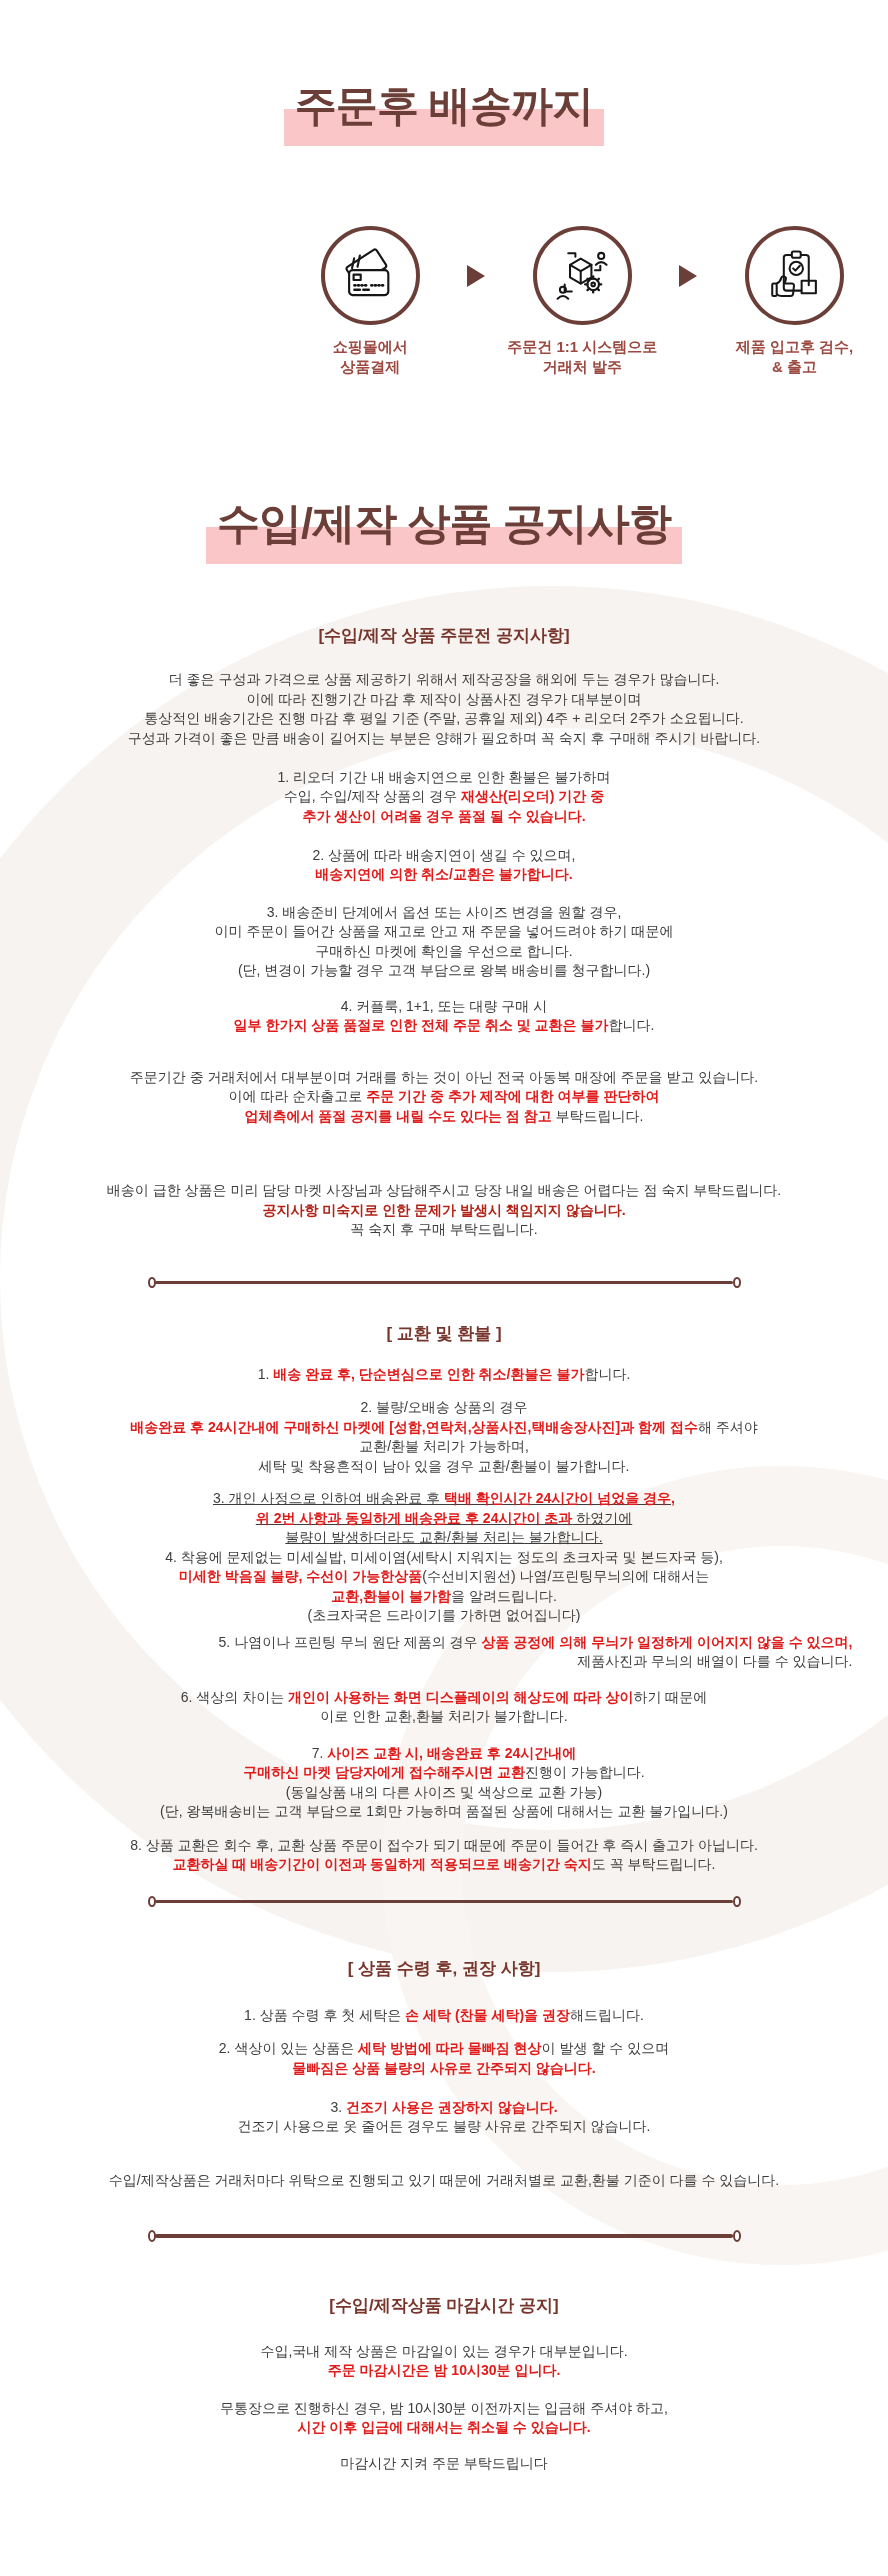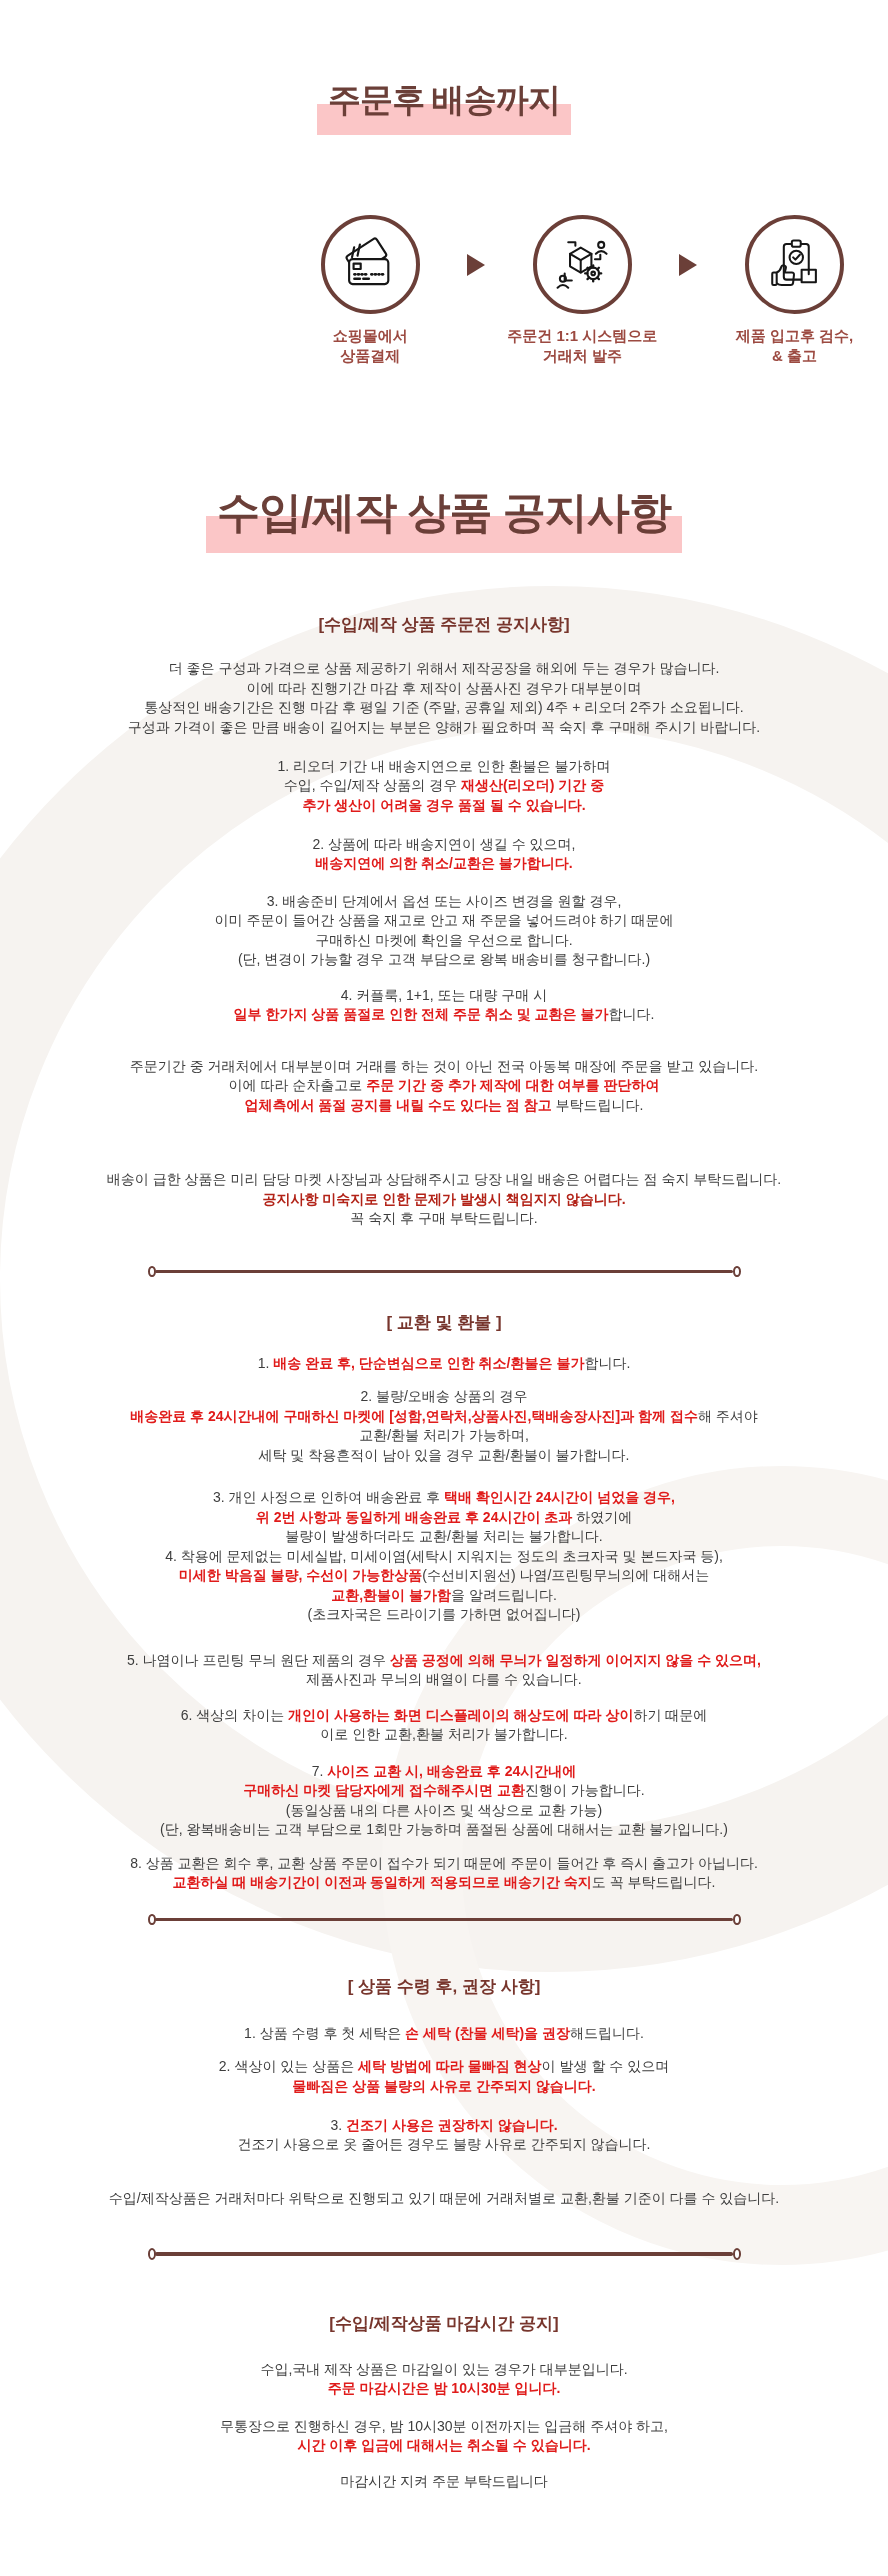--- a/index.html
+++ b/index.html
@@ -14,21 +14,21 @@
   .wm.one { width:1386px; height:1386px; left:-142px; top:586px; }
   .wm.two { width:799px; height:799px; left:382px; top:1466px; border-width:80px; border-color:#f8f5f2; }
   .content { position:relative; z-index:1; }
 
   
   .big-title { text-align:center; font-weight:800; color:#6b3f38; letter-spacing:-0.9px; }
   .big-title .hl {
     display:inline-block; padding:0 10.7px 11.5px;
     background:linear-gradient(180deg, rgba(0,0,0,0) 46%, #fbc6c7 46%);
   }
-  .title-1 { padding-top:78px; font-size:33px;font-family:Liberation Serif, serif; }
+  .title-1 { padding-top:78px; font-size:42px; }
   .title-2 { margin-top:117px; font-size:43px; }
 
   
   .steps { display:flex; justify-content:flex-end; align-items:flex-start; margin-top:80px; }
   .step { width:187px; text-align:center; }
   .step-circle {
     width:99px; height:99px; margin:0 auto; border:4.4px solid #6b3f38;
     border-radius:50%; display:flex; align-items:center; justify-content:center;
     background:#fff;
   }
@@ -202,32 +202,32 @@
         <div class="sec-header" style="margin-top: 34px;">[ 교환 및 환불 ]</div>
         <div class="block" style="margin-top: 19.5px;">
           <div class="line"><span>1. </span><span class="red">배송 완료 후, 단순변심으로 인한 취소/환불은 불가</span><span>합니다.</span></div>
         </div>
         <div class="block" style="margin-top: 14px;">
           <div class="line"><span>2. 불량/오배송 상품의 경우</span></div>
           <div class="line"><span class="red">배송완료 후 24시간내에 구매하신 마켓에 [성함,연락처,상품사진,택배송장사진]과 함께 접수</span><span>해 주셔야</span></div>
           <div class="line"><span>교환/환불 처리가 가능하며,</span></div>
           <div class="line"><span>세탁 및 착용흔적이 남아 있을 경우 교환/환불이 불가합니다.</span></div>
         </div>
-        <div class="block" style="margin-top: 23px;">
+        <div class="block" style="margin-top: 13px; text-decoration: underline;">
           <div class="line"><span>3. 개인 사정으로 인하여 배송완료 후 </span><span class="red">택배 확인시간 24시간이 넘었을 경우,</span></div>
           <div class="line"><span class="red">위 2번 사항과 동일하게 배송완료 후 24시간이 초과</span><span> 하였기에</span></div>
           <div class="line"><span>불량이 발생하더라도 교환/환불 처리는 불가합니다.</span></div>
         </div>
         <div class="block" style="margin-top: 0; text-align: center;">
           <div class="line"><span>4. 착용에 문제없는 미세실밥, 미세이염(세탁시 지워지는 정도의 초크자국 및 본드자국 등),</span></div>
           <div class="line"><span class="red">미세한 박음질 불량, 수선이 가능한상품</span><span>(수선비지원선) 나염/프린팅무늬의에 대해서는</span></div>
           <div class="line"><span class="red">교환,환불이 불가함</span><span>을 알려드립니다.</span></div>
           <div class="line"><span>(초크자국은 드라이기를 가하면 없어집니다)</span></div>
         </div>
-        <div class="block" style="margin-top: 26px;">
+        <div class="block" style="margin-top: 7px; text-align: right;">
           <div class="line"><span>5. 나염이나 프린팅 무늬 원단 제품의 경우 </span><span class="red">상품 공정에 의해 무늬가 일정하게 이어지지 않을 수 있으며,</span></div>
           <div class="line"><span>제품사진과 무늬의 배열이 다를 수 있습니다.</span></div>
         </div>
         <div class="block" style="margin-top: 16px;">
           <div class="line"><span>6. 색상의 차이는 </span><span class="red">개인이 사용하는 화면 디스플레이의 해상도에 따라 상이</span><span>하기 때문에</span></div>
           <div class="line"><span>이로 인한 교환,환불 처리가 불가합니다.</span></div>
         </div>
         <div class="block" style="margin-top: 17px;">
           <div class="line"><span>7. </span><span class="red">사이즈 교환 시, 배송완료 후 24시간내에</span></div>
           <div class="line"><span class="red">구매하신 마켓 담당자에게 접수해주시면 교환</span><span>진행이 가능합니다.</span></div>

